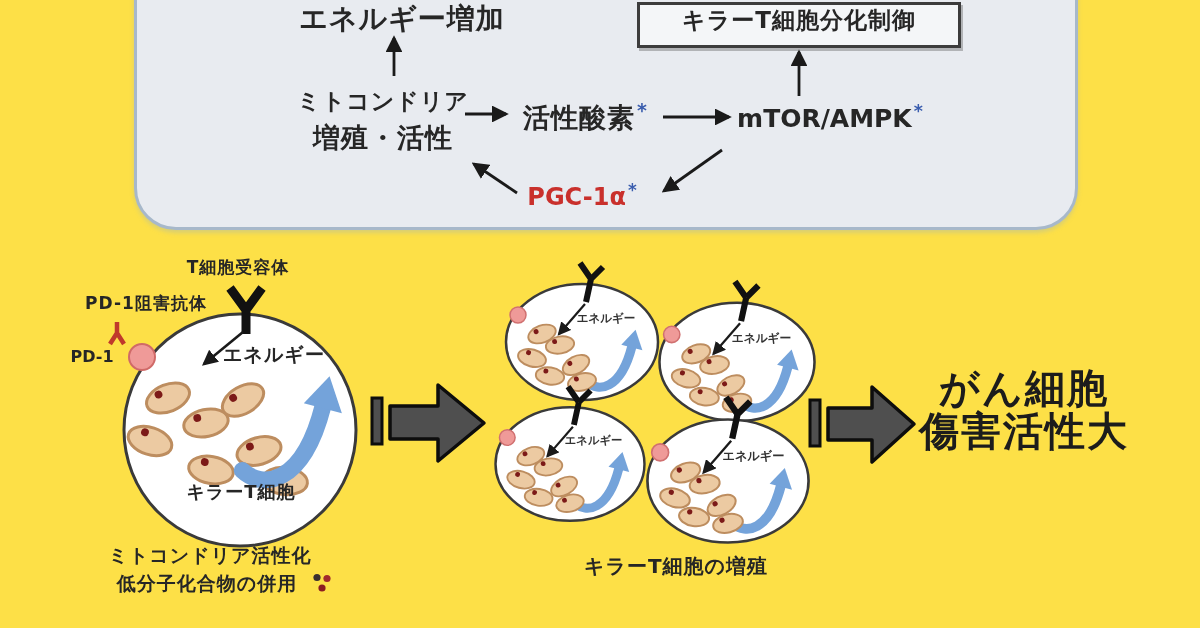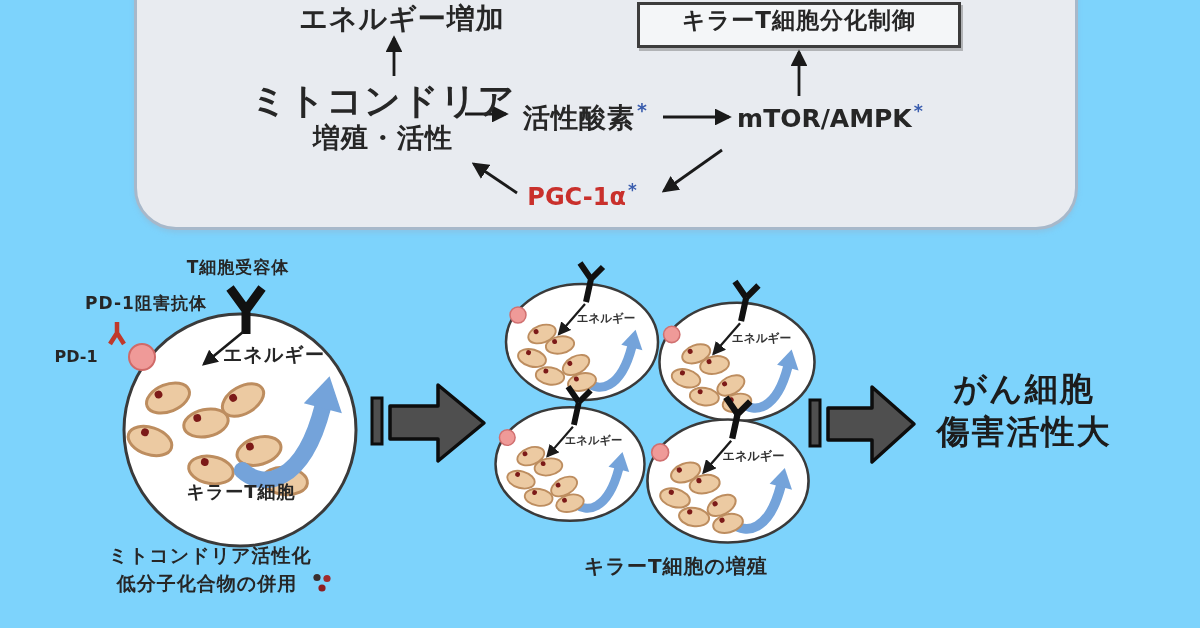--- a/index.html
+++ b/index.html
@@ -1,17 +1,17 @@
 <!DOCTYPE html>
 <html style="--panel-bg: #e8ebf0; --panel-border: #a7b8ca; --box-bg: #f4f6f8; --label-dark: #262626; --pgc1a-red: #c9302c; --accent-blue: #3a5dae; --mito-fill: #eccaa2; --mito-stroke: #bd8d5f; --energy-arrow-blue: #74a3da; --pd1-pink: #ef9a98; --antibody-red: #c0392b; --big-arrow-gray: #4f4f4f; --cell-outline: #3a3a3a;"><head>
 <meta charset="utf-8">
 <style>
   html,body{margin:0;padding:0;background:#ffffff;}
   .canvas{
-    position:relative;width:1200px;height:628px;background:#7dd3fc;overflow:hidden;
+    position:relative;width:1200px;height:628px;background:#fde047;overflow:hidden;
     font-family:"DejaVu Sans",sans-serif;color:var(--label-dark,#262626);
   }
   .panel{
     position:absolute;left:134px;top:-54px;width:938px;height:278px;
     background:var(--panel-bg,#e8ebf0);
     border:3px solid var(--panel-border,#a7b8ca);
     border-radius:42px;
     box-shadow:0 3px 4px rgba(150,175,200,.35);
     z-index:1;
   }
@@ -25,21 +25,21 @@
   .note{color:var(--accent-blue,#3a5dae);}
   .ctrl-box{
     position:absolute;left:637px;top:2px;width:318px;height:40px;z-index:3;
     background:var(--box-bg,#f4f6f8);border:3px solid #3c3c3c;
     box-shadow:2px 3px 0 rgba(110,110,110,.45);
     display:flex;align-items:flex-start;justify-content:center;
   }
   .ctrl-box .lbl2{font-weight:700;font-size:23px;letter-spacing:1px;}
   .result{
     position:absolute;left:1024px;top:410px;transform:translate(-50%,-50%);
-    z-index:3;text-align:center;font-weight:700;font-size:33px;line-height:43px;
+    z-index:3;text-align:center;font-weight:700;font-size:40px;line-height:43px;
     letter-spacing:2px;white-space:nowrap;color:#1c1c1c;
   }
 </style>
 </head>
 <body>
 
 <div class="canvas">
 
   <div class="panel"></div>
 
@@ -118,38 +118,38 @@
       <use href="#minicell" transform="translate(728,481) scale(1.06)"></use>
     </g>
 
     <g>
       <rect x="810" y="400" width="10" height="46" style="fill:var(--big-arrow-gray)" stroke="#0d0d0d" stroke-width="3"></rect>
       <polygon points="828,408 872,408 872,387 914,424 872,462 872,440 828,440" style="fill:var(--big-arrow-gray)" stroke="#0d0d0d" stroke-width="3.5" stroke-linejoin="round"></polygon>
     </g>
   </svg>
 
   <div class="lbl" style="left:402px;top:19px;font-size:28px;">エネルギー増加</div>
-  <div class="lbl" style="left:383px;top:101px;font-size:36px;text-align:center;">ミトコンドリア</div>
+  <div class="lbl" style="left:383px;top:101px;font-size:23px;text-align:center;">ミトコンドリア</div>
   <div class="lbl" style="left:383px;top:138px;font-size:27px;">増殖・活性</div>
   <div class="lbl" style="left:585px;top:117px;font-size:27px;">
     <span>活性酸素</span><span class="ast">*</span>
   </div>
   <div class="lbl" style="left:830px;top:117px;font-size:25px;letter-spacing:0;">
     <span>mTOR/AMPK</span><span class="ast">*</span>
   </div>
   <div class="ctrl-box">
     <span class="lbl2">キラーT細胞分化制御</span>
   </div>
   <div class="lbl" style="left:582px;top:195px;font-size:24px;">
     <span class="pgc">PGC-1α</span><span class="ast">*</span>
   </div>
 
   <div class="lbl" style="left:238px;top:267px;font-size:17px;">T細胞受容体</div>
   <div class="lbl" style="left:146px;top:303px;font-size:17px;">PD-1阻害抗体</div>
-  <div class="lbl" style="left:76px;top:356px;font-size:16px;letter-spacing:0;">PD-1</div>
+  <div class="lbl" style="left:92px;top:356px;font-size:16px;letter-spacing:0;">PD-1</div>
   <div class="lbl" style="left:274px;top:355px;font-size:19px;">エネルギー</div>
   <div class="lbl" style="left:241px;top:492px;font-size:18px;">キラーT細胞</div>
   <div class="lbl" style="left:210px;top:556px;font-size:19px;">ミトコンドリア活性化</div>
   <div class="lbl" style="left:207px;top:584px;font-size:19px;">低分子化合物の併用</div>
 
   <div class="lbl" style="left:676px;top:566px;font-size:20px;">キラーT細胞の増殖</div>
 
   <div class="result">
     <div>がん細胞</div>
     <div>傷害活性大</div>

